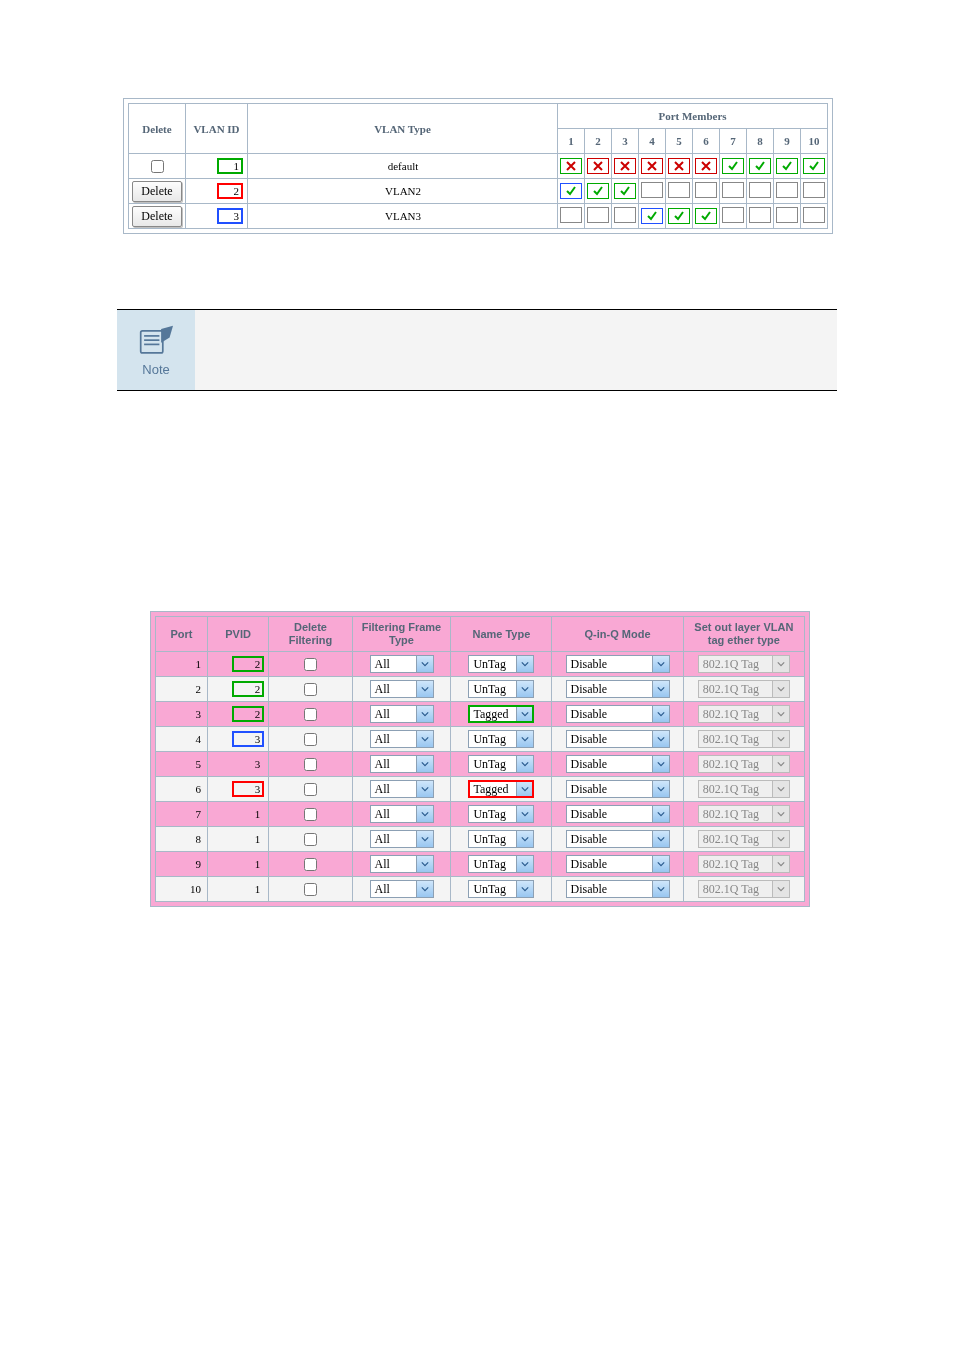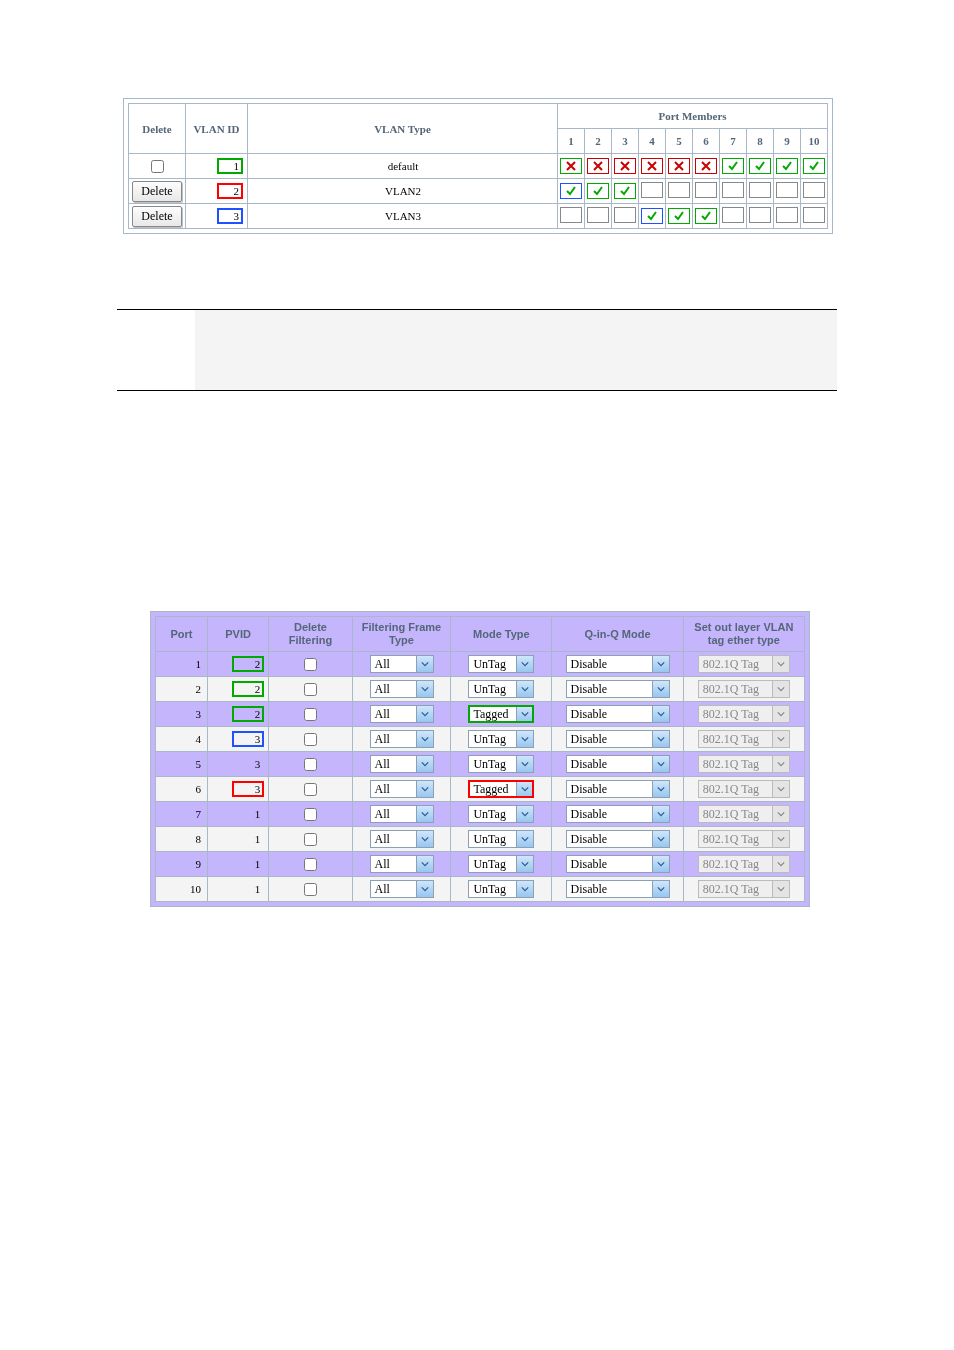--- a/index.html
+++ b/index.html
@@ -110,21 +110,21 @@
     display: flex; flex-direction: column; align-items: center; justify-content: center;
   }
   .note-bar .tab svg { width: 42px; height: 34px; }
   .note-bar .tab .lbl { color:#557799; font-size:13px; margin-top:2px; font-family: Verdana, sans-serif; }
 
   
   .portcfg-wrap {
     border: 1px solid #A8B8C8;
     margin: 220px 0 0 150px;
     width: 660px;
-    background: #c4b5fd;
+    background: #f9a8d4;
     padding: 4px;
     box-sizing: border-box;
   }
   .portcfg {
     border-collapse: collapse;
     width: 100%;
   }
   .portcfg th, .portcfg td {
     border: 1px solid #A8B8C8;
     font-size: 11px;
@@ -327,31 +327,43 @@
           <td class="col-port"><div class="mcell blank"></div></td>
           <td class="col-port"><div class="mcell blank"></div></td>
           <td class="col-port"><div class="mcell blank"></div></td>
         </tr>
       </tbody>
   </table>
 </div>
 
 <div class="note-bar">
   <div class="body"></div>
+  <div class="tab">
+    <span>
+      <svg viewBox="0 0 48 40">
+        <rect x="6" y="8" width="26" height="26" rx="2" fill="none" stroke="#557799" stroke-width="2"></rect>
+        <line x1="10" y1="14" x2="28" y2="14" stroke="#557799" stroke-width="2"></line>
+        <line x1="10" y1="19" x2="28" y2="19" stroke="#557799" stroke-width="2"></line>
+        <line x1="10" y1="24" x2="28" y2="24" stroke="#557799" stroke-width="2"></line>
+        <path d="M30 6 L44 2 L40 16 L30 22 Z" fill="#557799"></path>
+      </svg>
+    </span>
+    <span class="lbl">Note</span>
+  </div>
 </div>
 
 <div class="portcfg-wrap">
   <table class="portcfg">
     <thead>
       <tr>
         <th class="c-port">Port</th>
         <th class="c-pvid">PVID</th>
         <th class="c-ing">Delete Filtering</th>
         <th class="c-aft">Filtering Frame Type</th>
-        <th class="c-ltype">Mode Type</th>
+        <th class="c-ltype">Name Type</th>
         <th class="c-qinq">Q-in-Q Mode</th>
         <th class="c-eth">Set out layer VLAN tag ether type</th>
       </tr>
     </thead>
     <tbody id="portcfg-rows">
         <tr>
           <td class="c-port" style="text-align: right; padding-right: 6px;">1</td>
           <td class="c-pvid" style="text-align: right; padding-right: 4px;"><span class="pvid-box green">2</span></td>
           <td class="c-ing"><input type="checkbox" class="native-chk" style=""></td>
           <td class="c-aft"><div class="fauxsel w-aft">

